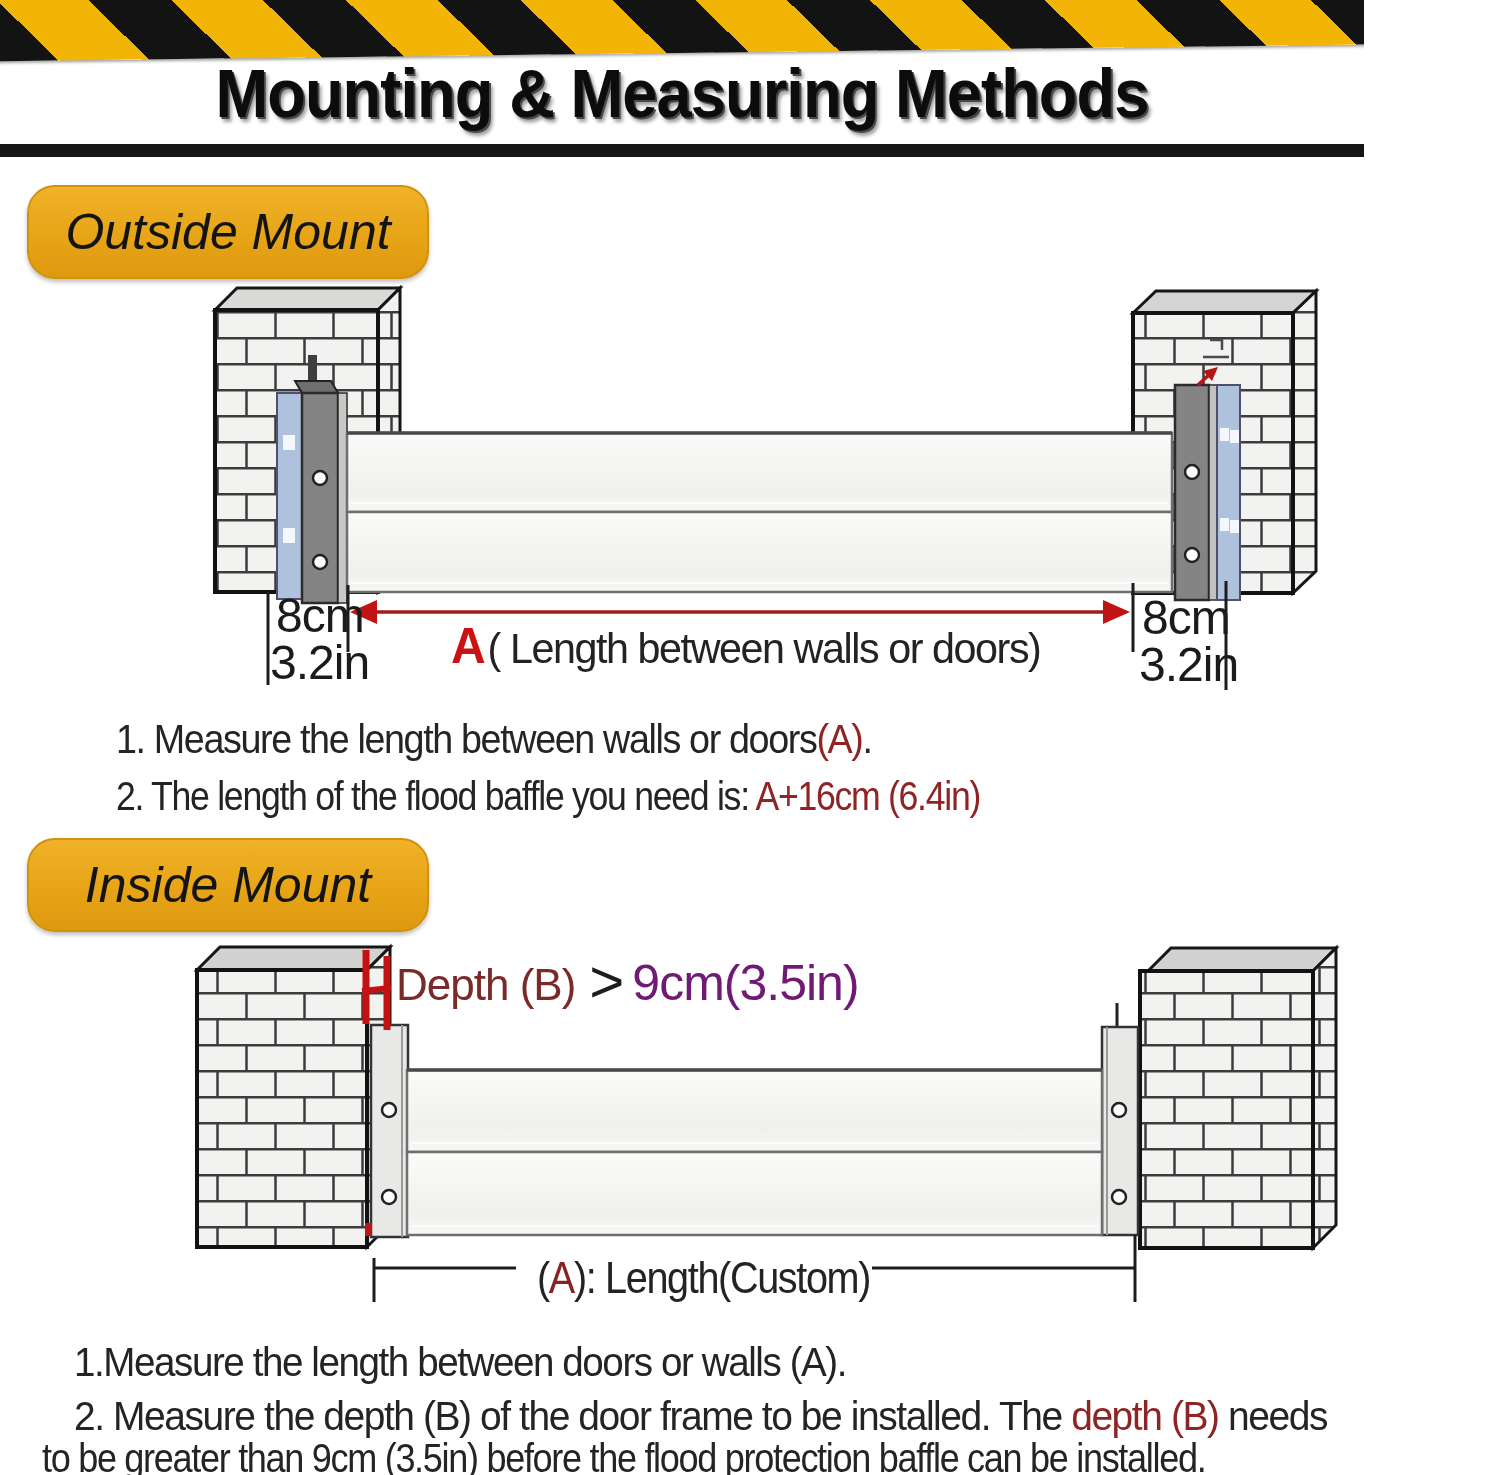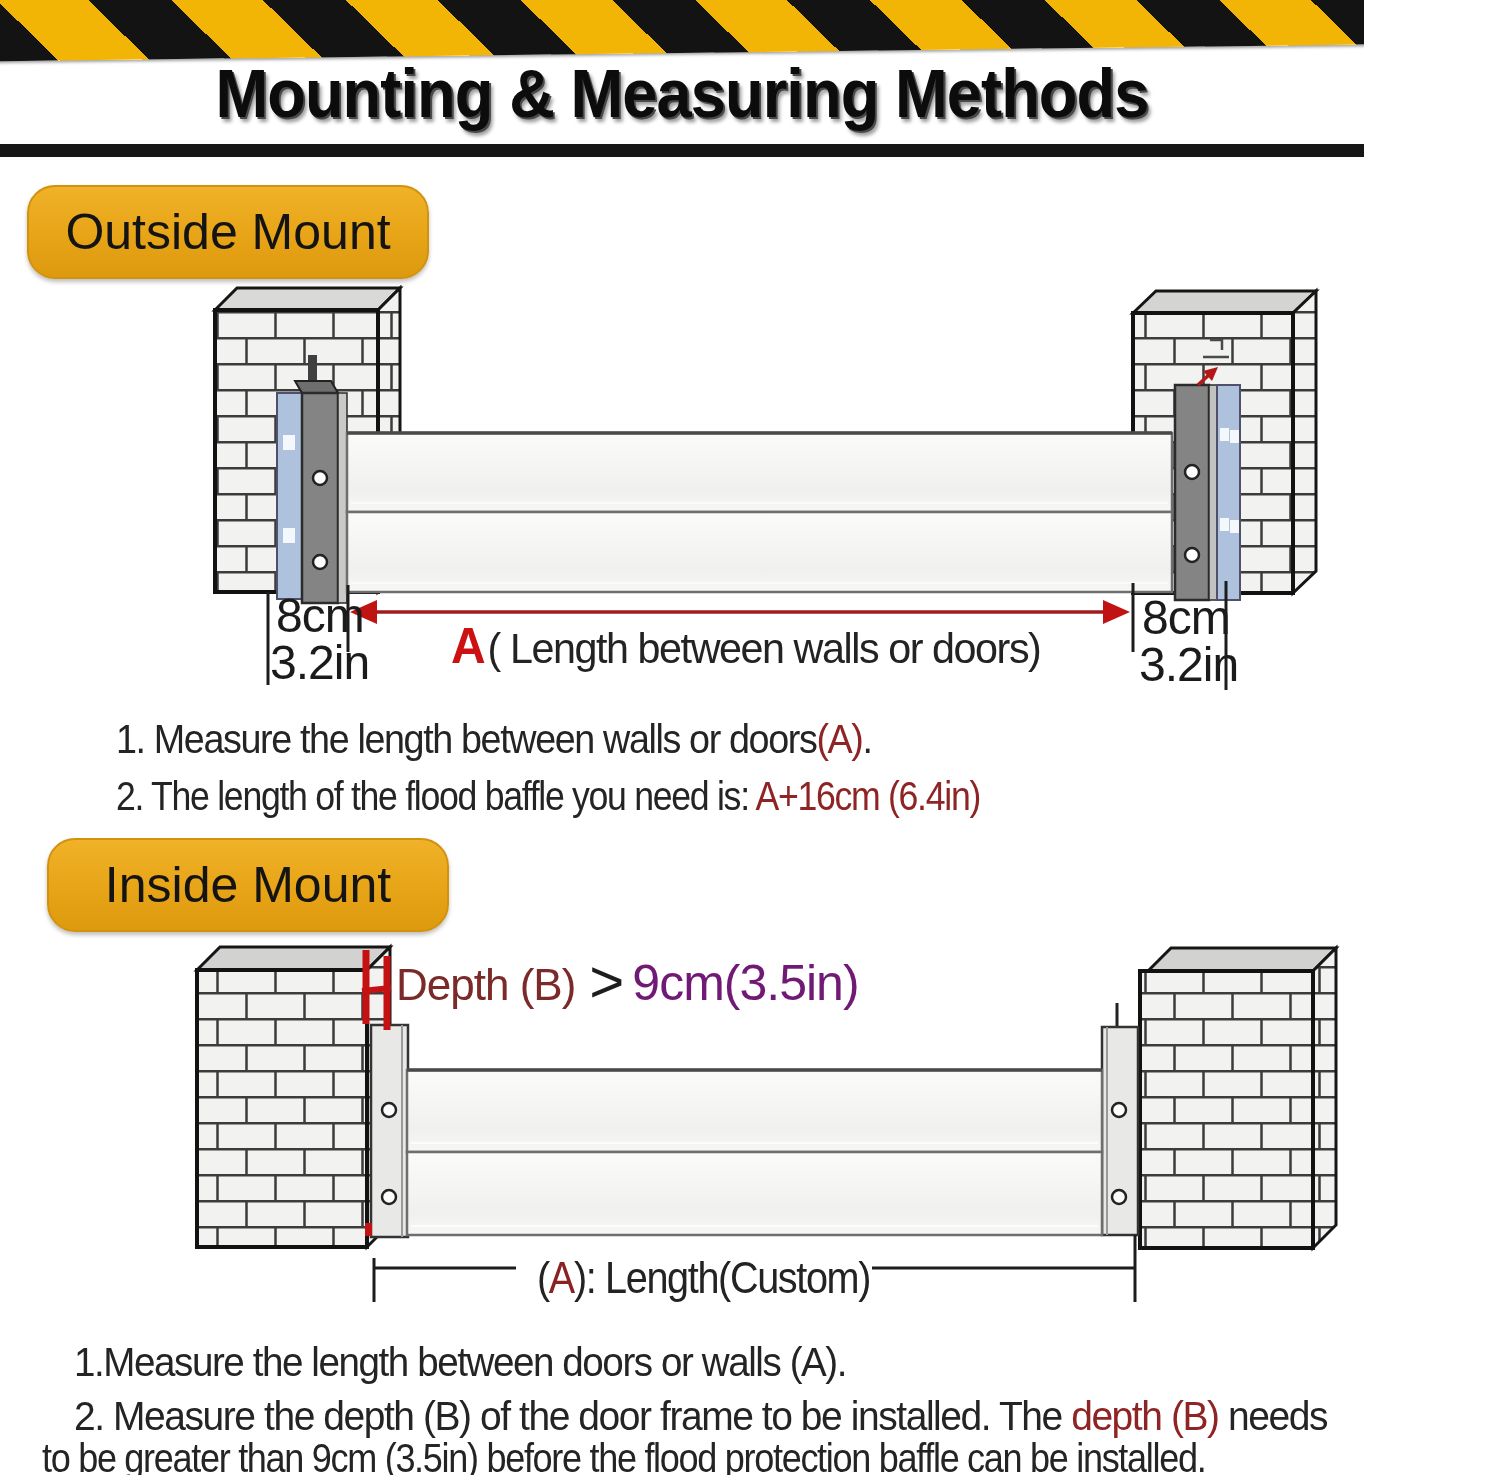--- a/index.html
+++ b/index.html
@@ -16,23 +16,23 @@
           font-size:68px;font-weight:bold;color:#0c0c0c;letter-spacing:-1px;
           transform:scaleX(.93);
           text-shadow:2px 2px 0 #4a4a4a,4px 5px 4px #9f9f9f;}
   .title-bar{position:absolute;top:144px;left:0;width:1500px;height:13px;background:#161616;}
 
   
   .badge{position:absolute;width:398px;height:90px;border-radius:28px;
          background:linear-gradient(180deg,#F0B228 0%,#E7A417 55%,#DE9A0F 100%);
          border:2px solid #D2920E;box-shadow:0 3px 4px rgba(0,0,0,.25);
          display:flex;align-items:center;justify-content:center;
-         font-size:50px;color:#141414;letter-spacing:0;}
+         font-size:50px;color:#141414;letter-spacing:0;font-style:italic;}
   .badge-outside{left:27px;top:185px;}
-  .badge-inside{left:27px;top:838px;margin-left:20px;}
+  .badge-inside{left:27px;top:838px;}
 
   
   .diagram{position:absolute;left:0;width:1500px;}
   #outside-svg{top:285px;height:415px;}
   #inside-svg{top:940px;height:372px;}
 
   
   .dimnum{font-size:48px;color:#1b1b1b;letter-spacing:-1px;}
   .span-label{display:flex;align-items:baseline;transform:scaleX(.96);transform-origin:left bottom;}
   .span-label .marker{font-size:50px;font-weight:bold;color:#CB1111;margin-right:2px;}

